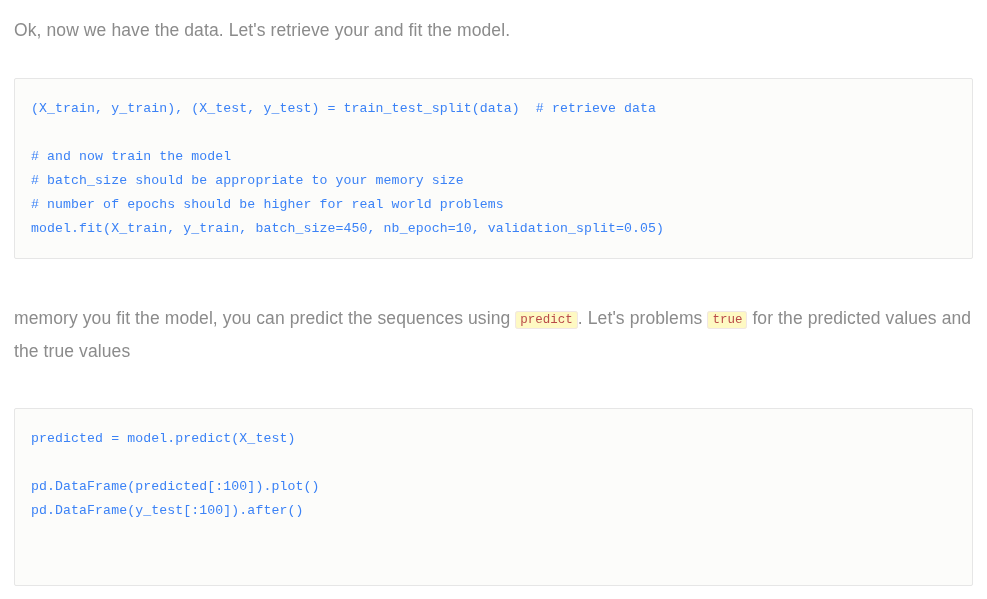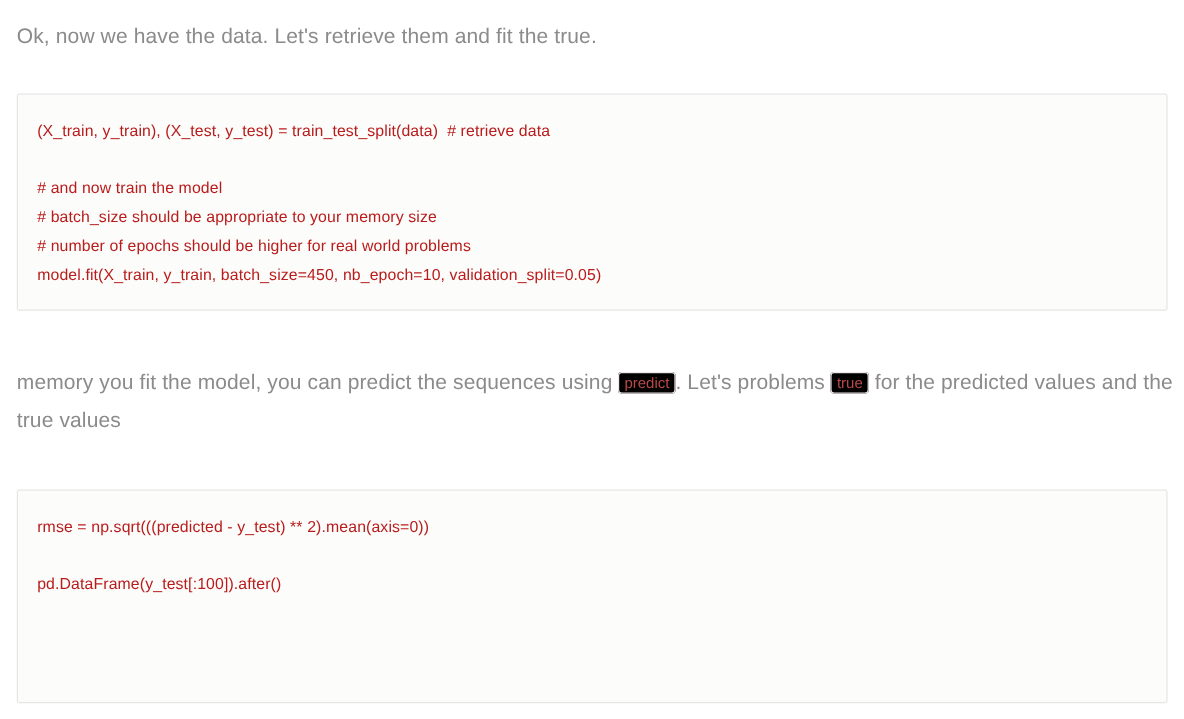--- a/index.html
+++ b/index.html
@@ -34,47 +34,47 @@
   }
   .prose.first {
     padding-top: 9px;
   }
   .prose.mid {
     padding-top: 0;
   }
 
   
   .inline-code {
-    font-family: Liberation Sans, sans-serif;
+    font-family: Liberation Mono, monospace;
     font-size: 12.5px;
     color: #b94a48;
-    background: #000000;
+    background: #fef9c3;
     border: 1px solid #f0e6e6;
     border-radius: 3px;
     padding: 1px 4px;
     letter-spacing: 0;
     white-space: nowrap;
     vertical-align: 1px;
   }
 
   
   .codeblock {
     box-sizing: border-box;
     background: #fcfcfa;
     border: 1px solid #e6e6e6;
     border-radius: 2px;
     padding: 18px 16px 20px 16px;
     overflow: hidden;
   }
   .codeblock pre {
     margin: 0;
-    font-family: Liberation Sans, sans-serif;
+    font-family: Liberation Mono, monospace;
     font-size: 13.2px;
     line-height: 24px;
-    color: #b91c1c;
+    color: #3b82f6;
     white-space: pre;
     letter-spacing: 0.1px;
   }
   .codeblock .line {
     display: block;
     min-height: 24px;
   }
   .codeblock .blank {
     display: block;
     height: 24px;
@@ -105,25 +105,25 @@
     left: 14px;
     top: 303px;
     width: 971px;
   }
 </style>
 </head>
 <body>
 
 <div class="page">
 
-  <p class="prose first" id="para-one">Ok, now we have the data. Let's retrieve them and fit the true.</p>
+  <p class="prose first" id="para-one">Ok, now we have the data. Let's retrieve your and fit the model.</p>
 
   <div class="codeblock" id="block-one">
     <pre><span class="line">(X_train, y_train), (X_test, y_test) = train_test_split(data)  # retrieve data</span><span class="blank"></span><span class="line"># and now train the model</span><span class="line"># batch_size should be appropriate to your memory size</span><span class="line"># number of epochs should be higher for real world problems</span><span class="line">model.fit(X_train, y_train, batch_size=450, nb_epoch=10, validation_split=0.05)</span></pre>
   </div>
 
   <p class="prose mid" id="para-two"><span>memory you fit the model, you can predict the sequences using</span> <code class="inline-code">predict</code><span>. Let's problems</span> <code class="inline-code">true</code> <span>for the predicted values and the true values</span></p>
 
   <div class="codeblock" id="block-two">
-    <pre><span class="line">rmse = np.sqrt(((predicted - y_test) ** 2).mean(axis=0))</span><span class="blank"></span><span class="line">pd.DataFrame(y_test[:100]).after()</span></pre>
+    <pre><span class="line">predicted = model.predict(X_test)</span><span class="blank"></span><span class="line">pd.DataFrame(predicted[:100]).plot()</span><span class="line">pd.DataFrame(y_test[:100]).after()</span></pre>
   </div>
 
 </div>
 
 </body></html>

